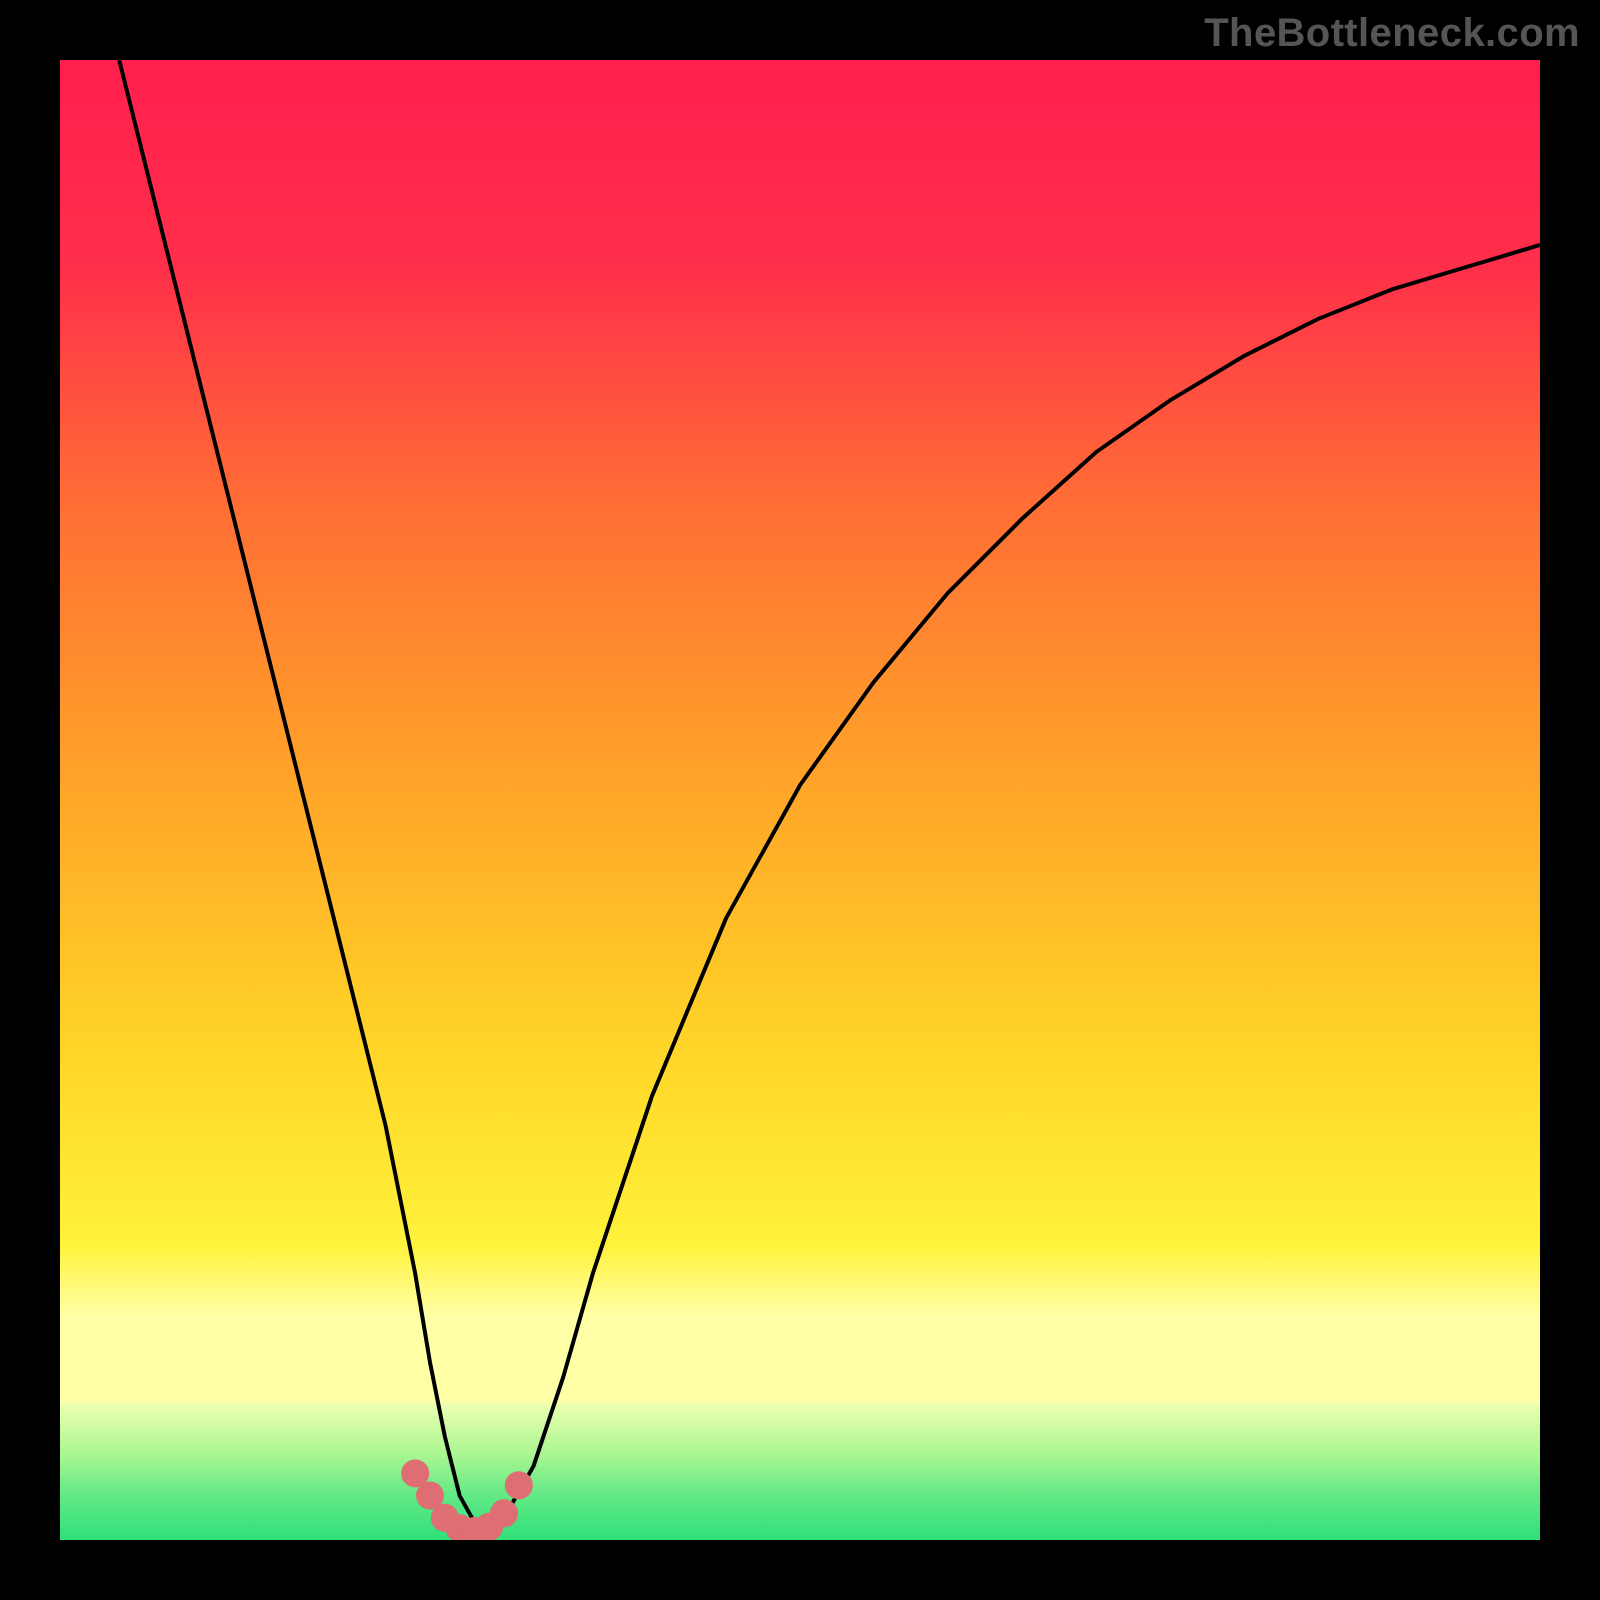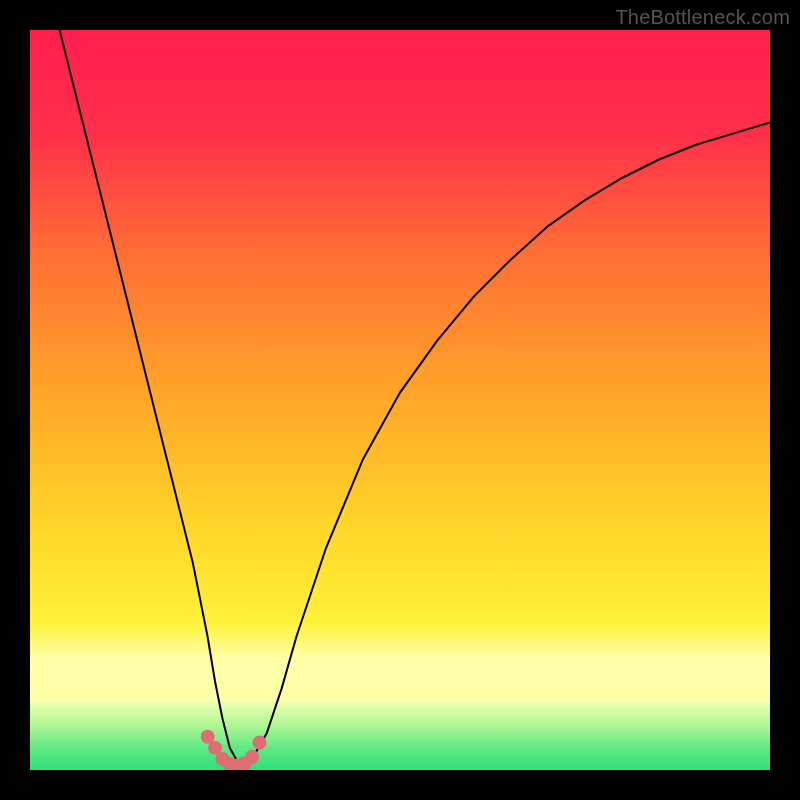--- a/index.html
+++ b/index.html
@@ -23,21 +23,21 @@
     top: 30px;
     width: 740px;
     height: 740px;
   }
   .watermark {
     position: absolute;
     top: 6px;
     right: 10px;
     color: #555;
     font-size: 20px;
-    font-weight: 400;
+    font-weight: 700;
     letter-spacing: 0.2px;
     user-select: none;
   }
 </style>
 </head>
 <body>
 
 <div class="frame">
   <svg class="plot" viewBox="0 0 740 740" preserveAspectRatio="none">
     <defs>

